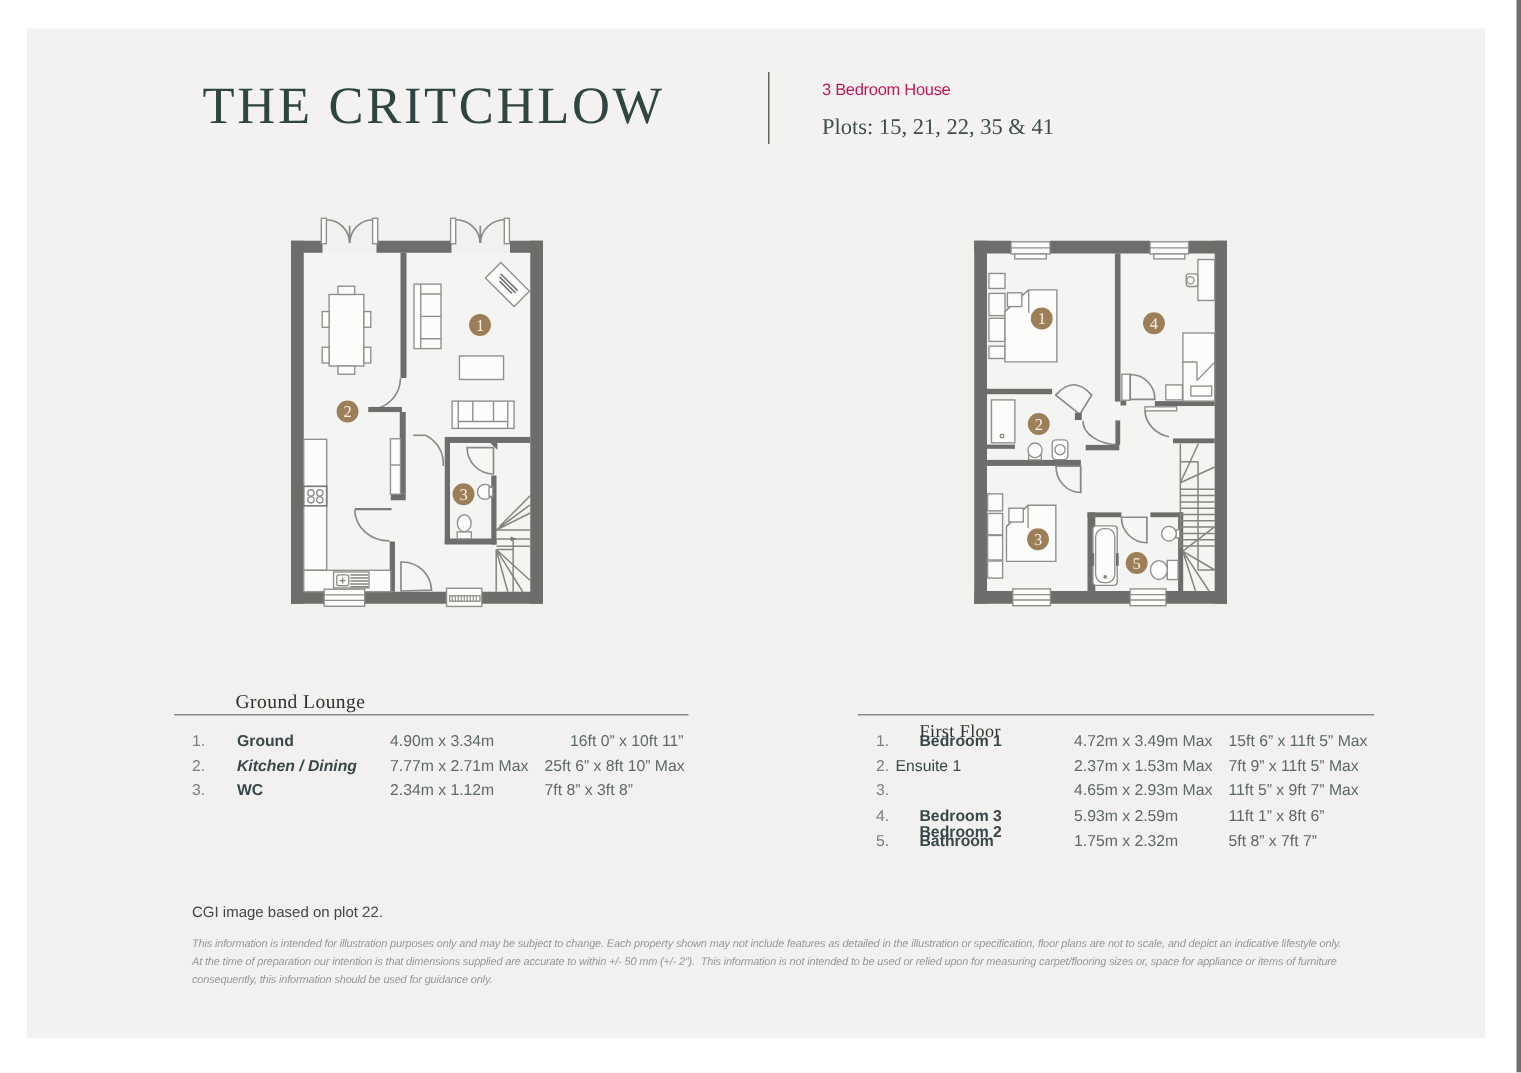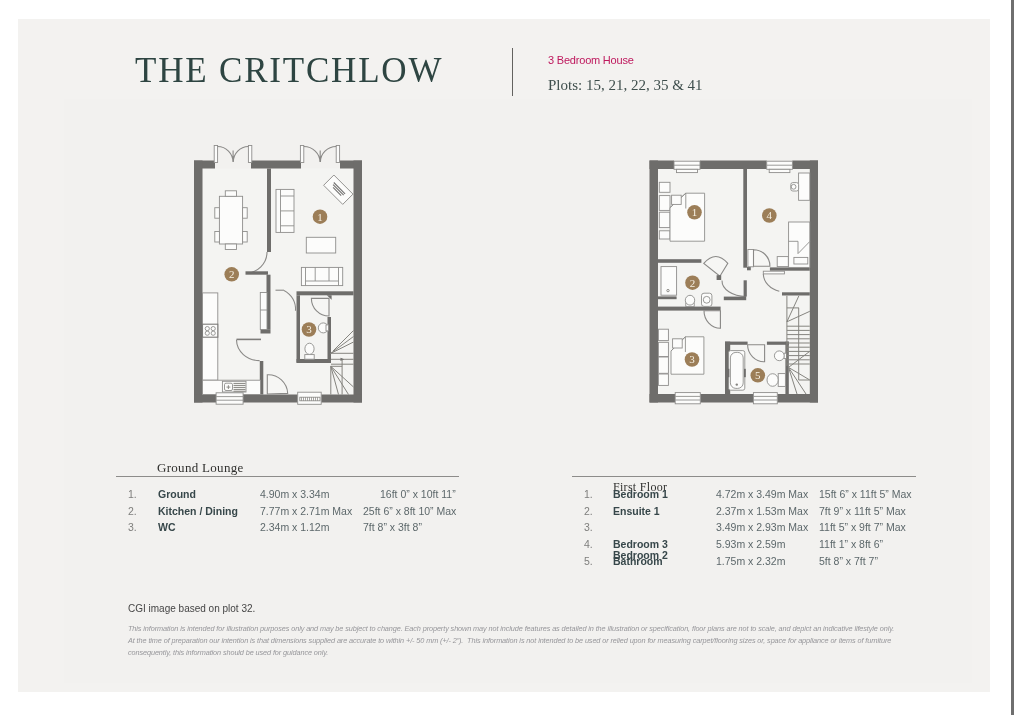--- a/index.html
+++ b/index.html
@@ -396,21 +396,21 @@
 
 <div class="abs" style="left:0;top:488px;width:500px;font-size:10.5px;color:#5d686b;">
  <span class="abs" style="left:128px;color:#7e7e7c;">1.</span>
     <span class="abs" style="left:158px;font-weight:bold;color:#37474a;">Ground</span>
     <span class="abs" style="left:260px;text-align:right;">4.90m x 3.34m</span>
     <span class="abs" style="left:380px;">16ft 0” x 10ft 11”</span>
 </div>
 
 <div class="abs" style="left:0;top:504.7px;width:500px;font-size:10.5px;color:#5d686b;">
  <span class="abs" style="left:128px;color:#7e7e7c;">2.</span>
-    <span class="abs" style="left:158px;font-weight:bold;color:#37474a;">Kitchen / Dining</span>
+    <span class="abs" style="left:158px;font-weight:bold;color:#37474a;font-style:italic;">Kitchen / Dining</span>
     <span class="abs" style="left:260px;">7.77m x 2.71m Max</span>
     <span class="abs" style="left:363px;text-align:right;">25ft 6” x 8ft 10” Max</span>
 </div>
 
 <div class="abs" style="left:0;top:521.4px;width:500px;font-size:10.5px;color:#5d686b;">
  <span class="abs" style="left:128px;color:#7e7e7c;">3.</span>
     <span class="abs" style="left:158px;font-weight:bold;color:#37474a;">WC</span>
     <span class="abs" style="left:260px;">2.34m x 1.12m</span>
     <span class="abs" style="left:363px;">7ft 8” x 3ft 8”</span>
 </div>
@@ -421,45 +421,45 @@
 
 <div class="abs" style="left:0;top:488px;width:1014px;font-size:10.5px;color:#5d686b;">
  <span class="abs" style="left:584px;color:#7e7e7c;">1.</span>
     <span class="abs" style="left:613px;font-weight:bold;color:#37474a;">Bedroom 1</span>
     <span class="abs" style="left:716px;">4.72m x 3.49m Max</span>
     <span class="abs" style="left:819px;">15ft 6” x 11ft 5” Max</span>
 </div>
 
 <div class="abs" style="left:0;top:504.7px;width:1014px;font-size:10.5px;color:#5d686b;">
  <span class="abs" style="left:584px;color:#7e7e7c;">2.</span>
-    <span class="abs" style="left:613px;font-weight:bold;color:#37474a;text-align:center;">Ensuite 1</span>
+    <span class="abs" style="left:597px;font-weight:normal;color:#37474a;text-align:center;">Ensuite 1</span>
     <span class="abs" style="left:716px;">2.37m x 1.53m Max</span>
     <span class="abs" style="left:819px;">7ft 9” x 11ft 5” Max</span>
 </div>
 
 <div class="abs" style="left:0;top:521.4px;width:1014px;font-size:10.5px;color:#5d686b;">
  <span class="abs" style="left:584px;color:#7e7e7c;">3.</span>
     <span class="abs" style="left:613px;font-weight:bold;color:#37474a;margin-top:28px;">Bedroom 2</span>
-    <span class="abs" style="left:716px;">3.49m x 2.93m Max</span>
+    <span class="abs" style="left:716px;">4.65m x 2.93m Max</span>
     <span class="abs" style="left:819px;">11ft 5” x 9ft 7” Max</span>
 </div>
 
 <div class="abs" style="left:0;top:538.1px;width:1014px;font-size:10.5px;color:#5d686b;">
  <span class="abs" style="left:584px;color:#7e7e7c;">4.</span>
     <span class="abs" style="left:613px;font-weight:bold;color:#37474a;">Bedroom 3</span>
     <span class="abs" style="left:716px;">5.93m x 2.59m</span>
     <span class="abs" style="left:819px;">11ft 1” x 8ft 6”</span>
 </div>
 
 <div class="abs" style="left:0;top:554.8px;width:1014px;font-size:10.5px;color:#5d686b;">
  <span class="abs" style="left:584px;color:#7e7e7c;">5.</span>
     <span class="abs" style="left:613px;font-weight:bold;color:#37474a;">Bathroom</span>
     <span class="abs" style="left:716px;">1.75m x 2.32m</span>
     <span class="abs" style="left:819px;">5ft 8” x 7ft 7”</span>
 </div>
 
-<div class="abs" style="left:128px;top:603px;font-size:10px;color:#454545;">CGI image based on plot 32.</div>
+<div class="abs" style="left:128px;top:603px;font-size:10px;color:#454545;">CGI image based on plot 22.</div>
 
 <div class="abs" style="left:128px;top:623px;font-size:7.3px;font-style:italic;color:#96969a;line-height:12px;letter-spacing:-0.1px;white-space:nowrap;">
 This information is intended for illustration purposes only and may be subject to change. Each property shown may not include features as detailed in the illustration or specification, floor plans are not to scale, and depict an indicative lifestyle only.<br>
 At the time of preparation our intention is that dimensions supplied are accurate to within +/- 50 mm (+/- 2”).&nbsp; This information is not intended to be used or relied upon for measuring carpet/flooring sizes or, space for appliance or items of furniture<br>
 consequently, this information should be used for guidance only.
 </div>
 
 </body></html>

